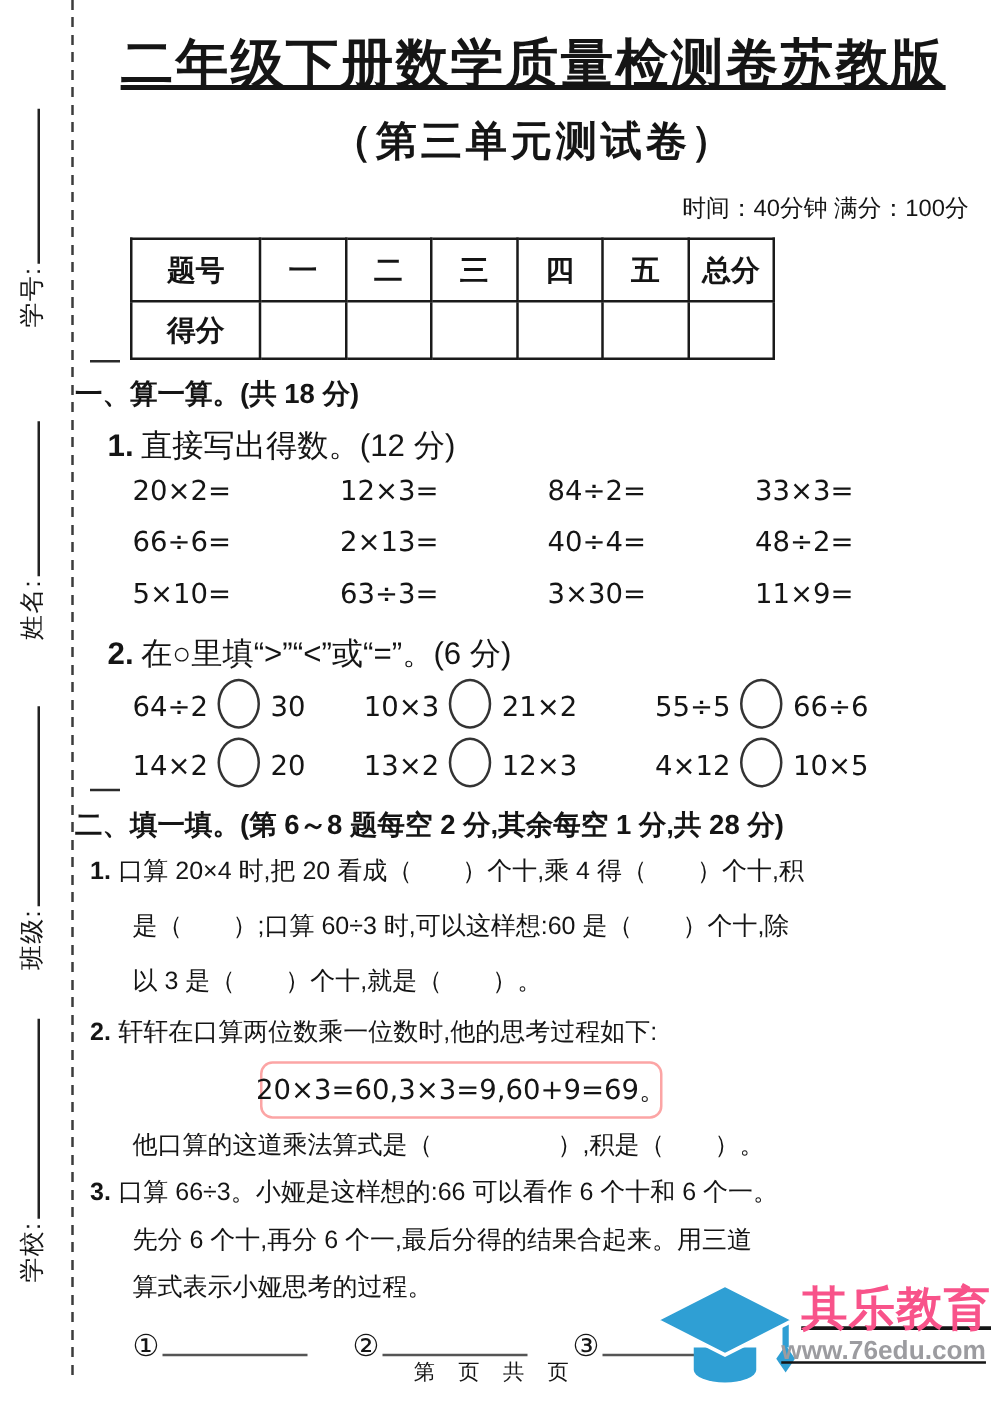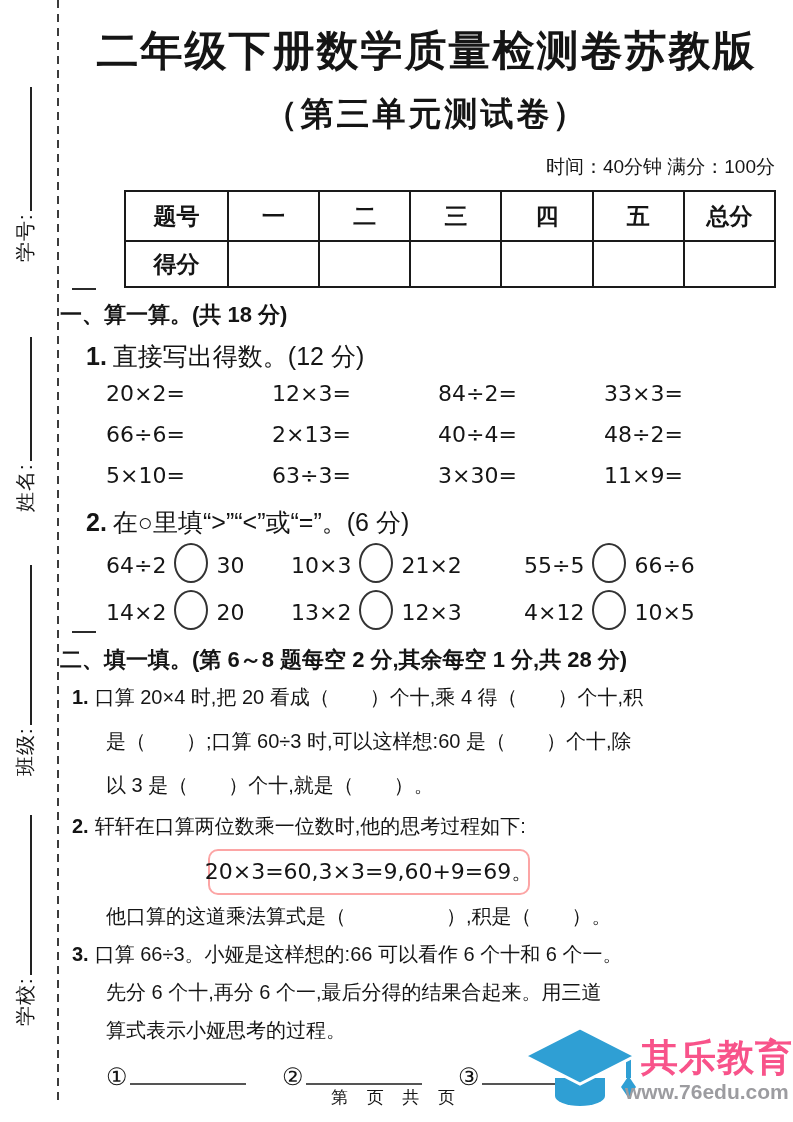--- a/index.html
+++ b/index.html
@@ -14,25 +14,25 @@
   .sb-blank{display:inline-block;height:20px;border-bottom:2px solid #222;margin-left:2px;}
   .sb-sn{top:80px;width:182px;}  .sb-sn .sb-blank{width:124px;}
   .sb-nm{top:330px;width:182px;} .sb-nm .sb-blank{width:124px;}
   .sb-cl{top:558px;width:218px;} .sb-cl .sb-blank{width:160px;}
   .sb-sc{top:808px;width:218px;} .sb-sc .sb-blank{width:160px;}
   .fold{position:absolute;left:72px;width:24px;height:2px;background:#2b2b2b;}
   .fold1{top:288px;} .fold2{top:631px;}
   
   .content{position:absolute;left:60px;top:0;width:733px;}
   .title{margin:26px 0 0;font-size:42px;line-height:50px;font-weight:bold;
-    text-align:center;letter-spacing:2px;}
+    text-align:center;letter-spacing:2px;text-decoration:underline;}
   .subtitle{margin:16px 0 0;font-size:33px;line-height:44px;font-weight:bold;
     text-align:center;letter-spacing:3px;font-family:Liberation Serif, serif;}
   .meta{margin:18px 18px 0 0;text-align:right;font-size:19px;}
-  table.score{margin:10px 0 0 64px;border-collapse:collapse;width:652px;table-layout:fixed;border-radius:23px;}
+  table.score{margin:10px 0 0 44px;border-collapse:collapse;width:516px;table-layout:fixed;border-radius:23px;}
   table.score td{border:2px solid #1a1a1a;text-align:center;font-size:23px;font-weight:bold;}
   table.score tr.hd td{height:46px;}
   table.score tr.sc td{height:42px;}
   .sec-head{margin:12px 0 0;font-size:22px;font-weight:bold;white-space:nowrap;}
   .q-label{margin:10px 0 0 26px;font-size:25px;white-space:nowrap;}
   .qnum{font-weight:bold;margin-right:6px;}
   .eq-row{display:flex;margin-left:46px;height:41px;align-items:center;gap:20px;}
   .eq{width:146px;font-size:22px;font-family:"DejaVu Sans",sans-serif;}
   .cmp-row{display:flex;margin-left:46px;height:47px;align-items:center;
     font-size:22px;font-family:"DejaVu Sans",sans-serif;}
@@ -45,21 +45,21 @@
   .think-box{margin:4px 0 2px 148px;width:318px;height:42px;border:2px solid #fca5a5;
     border-radius:10px;display:flex;align-items:center;justify-content:center;
     font-size:22px;font-family:"DejaVu Sans",sans-serif;}
   .answers{margin:12px 0 0 46px;display:flex;font-size:24px;}
   .ans{width:176px;}
   .ans-line{display:inline-block;width:116px;height:22px;border-bottom:2px solid #555;
     margin-left:2px;}
   .footer{position:absolute;left:40px;right:40px;top:1086px;text-align:center;
     font-size:17px;letter-spacing:7px;}
   
-  .logo{position:absolute;right:0;bottom:6px;display:flex;align-items:center;z-index:5;}
+  .logo{position:absolute;right:0;bottom:6px;display:flex;align-items:flex-start;z-index:5;text-decoration:underline;}
   .logo-text{margin-left:2px;}
   .brand{font-size:37px;font-weight:bold;color:#f8538a;letter-spacing:1px;line-height:42px;}
   .url{font-size:21px;font-weight:bold;color:#9c9ca0;line-height:26px;margin-left:-16px;}
 </style>
 </head>
 <body>
 
 <div class="divider"></div>
 <div class="fold fold1"></div>
 <div class="fold fold2"></div>

